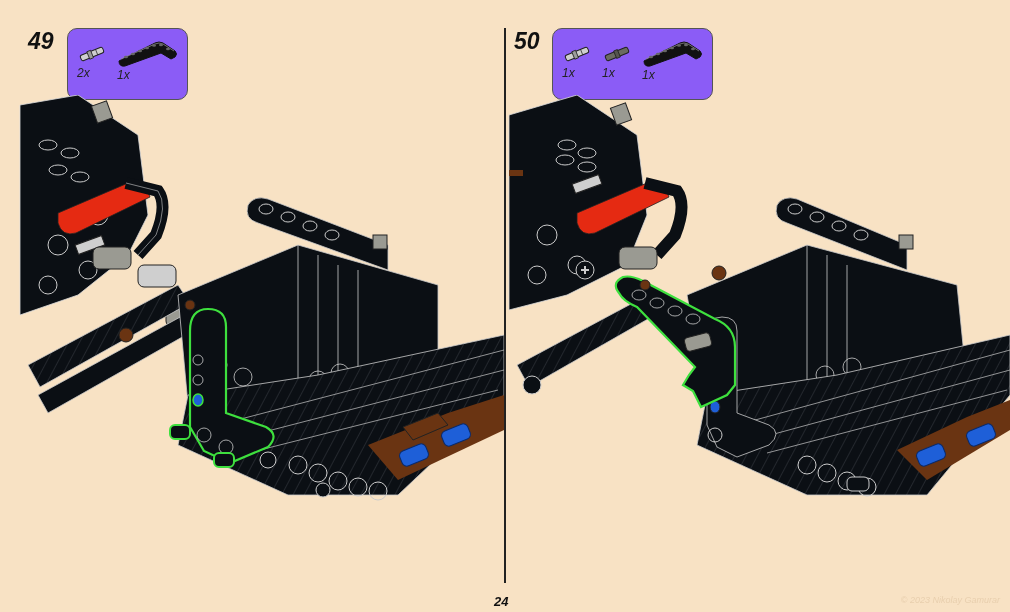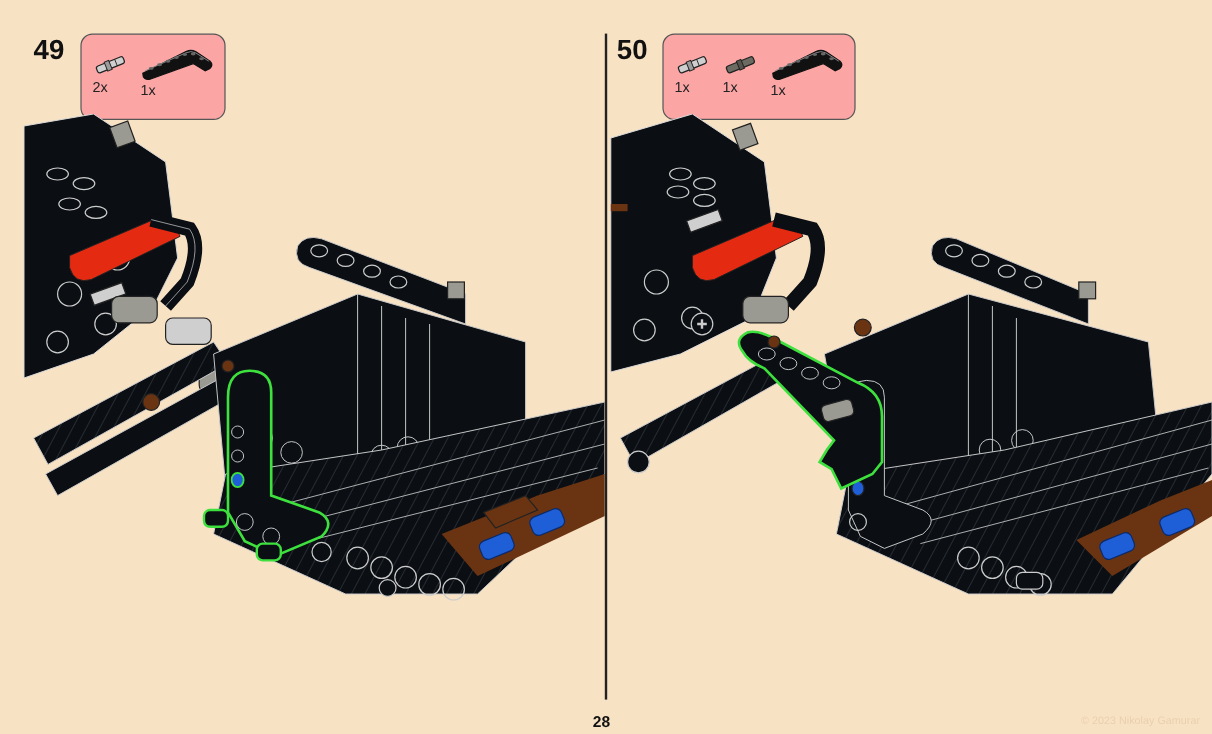--- a/index.html
+++ b/index.html
@@ -2,34 +2,34 @@
 <html><head>
   <meta charset="utf-8">
   <style>
     * { box-sizing: border-box; margin: 0; padding: 0; }
     html, body { width: 1010px; height: 612px; overflow: hidden; }
     body {
       background: #f8e2c4;
       font-family: "Liberation Sans", sans-serif;
       position: relative;
     }
-    .page { position: absolute; left: 0; top: 0; width: 1010px; height: 612px; }
+    .page { position: absolute; left: 0; top: 0; width: 1010px; height: 612px; font-style: italic; }
     .step-panel { position: absolute; top: 0; height: 580px; }
     .step-left { left: 0; width: 504px; }
     .step-right { left: 507px; width: 503px; padding-left: 40px; }
     .step-number {
       position: absolute; top: 28px;
       font-weight: bold; font-size: 23px; color: #111;
       font-family: "Liberation Sans", sans-serif;
     }
     .step-left .step-number { left: 28px; }
     .step-right .step-number { left: 7px; }
     .parts-box {
       position: absolute; top: 28px; height: 72px;
-      background: #fca5a5;
+      background: #8b5cf6;
       border: 1.5px solid #555;
       border-radius: 10px;
     }
     .step-left .parts-box { left: 67px; width: 121px; }
     .step-right .parts-box { left: 45px; width: 161px; }
     .part {
       position: absolute; top: 14px;
       display: flex; flex-direction: column; align-items: flex-start;
     }
     .part svg { display: block; }
@@ -314,15 +314,15 @@
         <ellipse cx="168" cy="216" rx="7" ry="5"></ellipse>
           <ellipse cx="186" cy="224" rx="7" ry="5"></ellipse>
       </g>
       <rect x="178" y="240" width="26" height="14" rx="4" fill="#9a9a92" stroke="#222" transform="rotate(-15 191 247)"></rect>
       <circle cx="212" cy="178" r="7" fill="#6a3412" stroke="#222"></circle>
       <circle cx="138" cy="190" r="5" fill="#6a3412" stroke="#222"></circle>
     </svg>
   </div>
 
 
-  <div class="page-number">28</div>
+  <div class="page-number">24</div>
   <div class="copyright">© 2023 Nikolay Gamurar</div>
 </div>
 
 </body></html>

